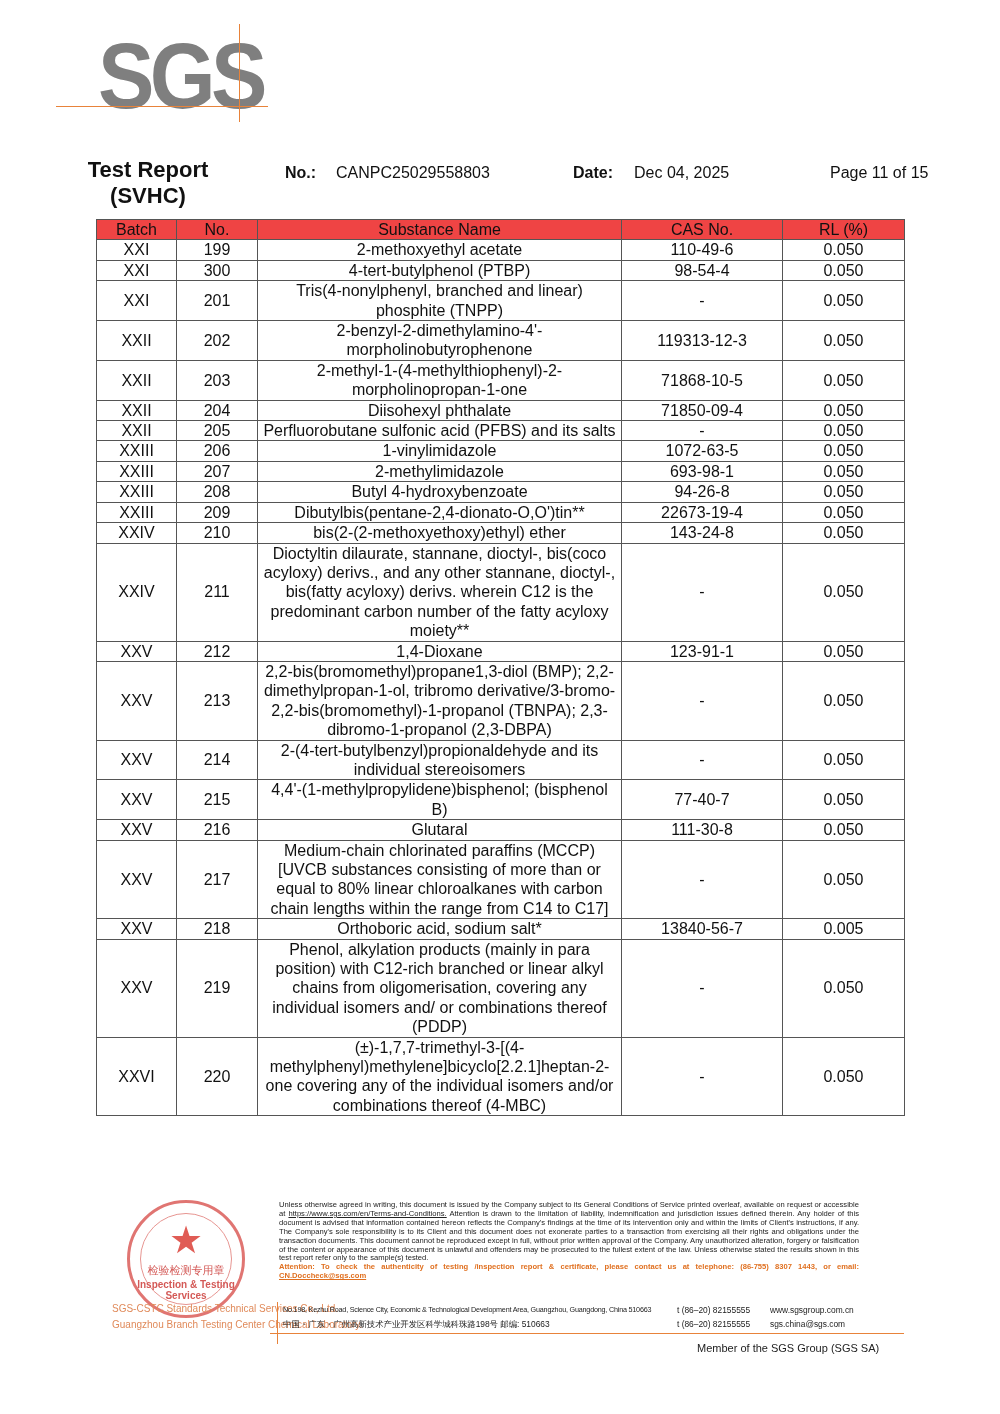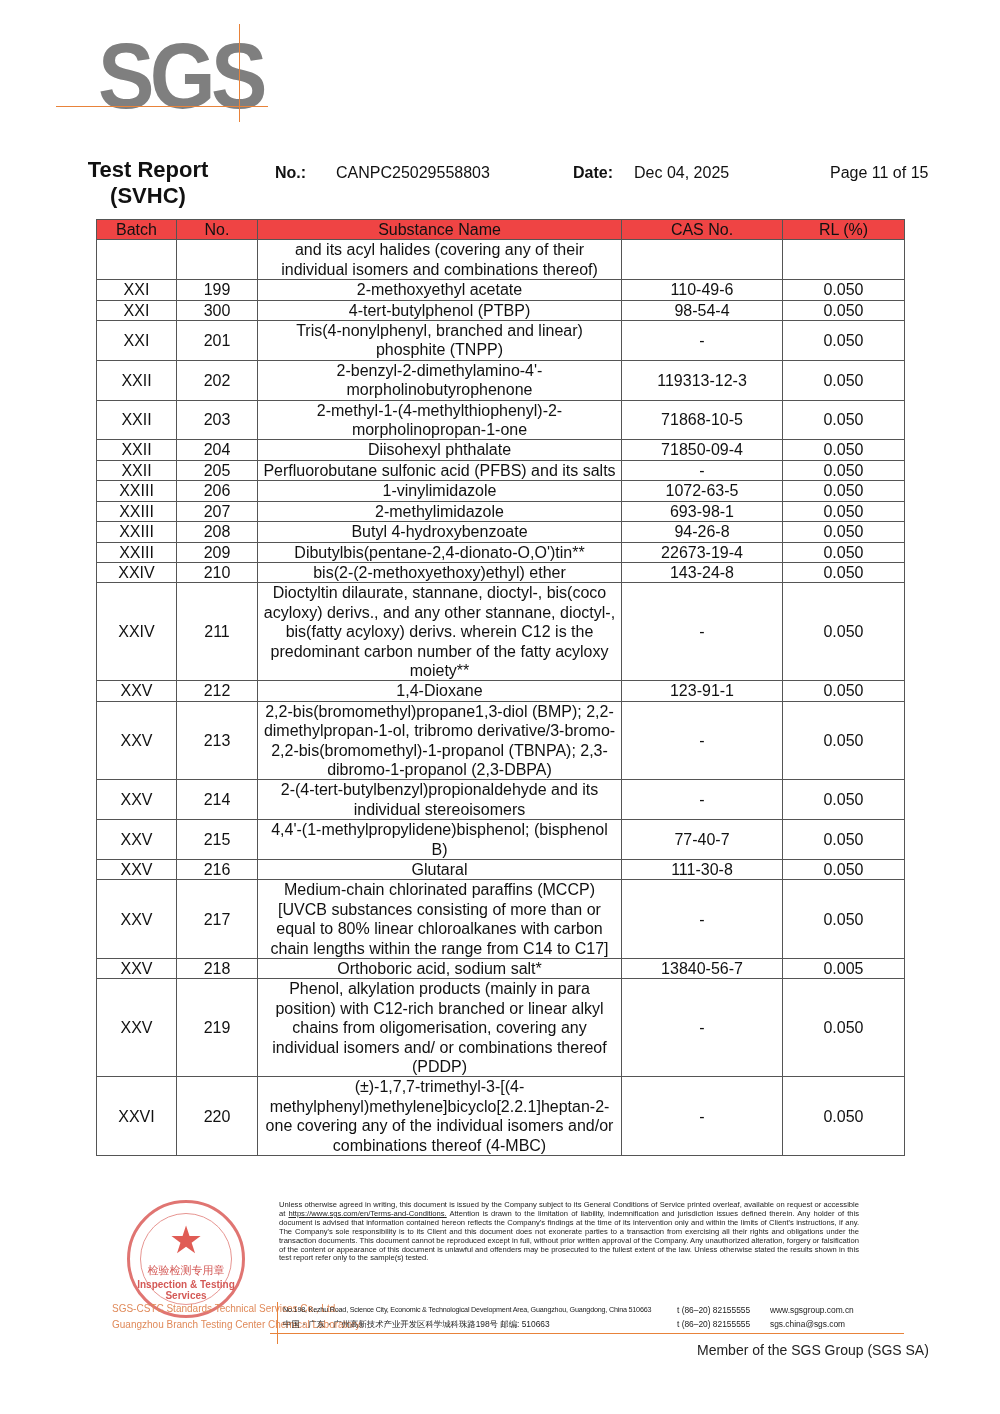--- a/index.html
+++ b/index.html
@@ -36,34 +36,34 @@
 
   .disclaimer { position: absolute; left: 279px; top: 1201px; width: 580px; font-size: 7.6px; line-height: 8.9px;
                 text-align: justify; color: #222; }
   .disclaimer a { color: #222; text-decoration: underline; }
   .attention { color: #e07020; font-weight: bold; }
   .attention a { color: #e07020; }
 
   .addr-vline { position: absolute; left: 277px; top: 1302px; width: 1px; height: 42px; background: #e8833a; }
   .addr-hline { position: absolute; left: 270px; top: 1333px; width: 634px; height: 1px; background: #e8833a; }
   .addr { position: absolute; font-size: 8.4px; color: #222; white-space: nowrap; }
-  .member { position: absolute; left: 673px; top: 1342px; font-size: 14px; color: #222; padding-left: 24px; }
+  .member { position: absolute; left: 673px; top: 1342px; font-size: 11px; color: #222; padding-left: 24px; }
 </style>
 </head>
 <body>
 
 <div class="logo">SGS</div>
 <div class="logo-hline"></div>
 <div class="logo-vline"></div>
 
 <div class="title">
   <div>Test Report</div>
   <div>(SVHC)</div>
 </div>
-<span class="hdr-label" style="left:275px">No.:</span>
+<span class="hdr-label" style="left:285px">No.:</span>
 <span class="hdr-value" style="left:336px">CANPC25029558803</span>
 <span class="hdr-label" style="left:573px">Date:</span>
 <span class="hdr-value" style="left:634px">Dec 04, 2025</span>
 <span class="hdr-value" style="left:830px">Page 11 of 15</span>
 
 <table class="svhc">
   <colgroup>
       <col class="c1">
       <col class="c2">
       <col class="c3">
@@ -74,27 +74,20 @@
     <tr>
       <th>Batch</th>
       <th>No.</th>
       <th>Substance Name</th>
       <th>CAS No.</th>
       <th>RL (%)</th>
     </tr>
   </thead>
   <tbody id="tbody">
       <tr>
-        <td></td>
-        <td></td>
-        <td>and its acyl halides (covering any of their individual isomers and combinations thereof)</td>
-        <td></td>
-        <td></td>
-      </tr>
-      <tr>
         <td>XXI</td>
         <td>199</td>
         <td>2-methoxyethyl acetate</td>
         <td>110-49-6</td>
         <td>0.050</td>
       </tr>
       <tr>
         <td>XXI</td>
         <td>300</td>
         <td>4-tert-butylphenol (PTBP)</td>
@@ -248,20 +241,21 @@
   <div class="seal-inner"></div>
   <div class="seal-star">★</div>
   <div class="seal-cn">检验检测专用章</div>
   <div class="seal-en">Inspection &amp; Testing Services</div>
 </div>
 <div class="lab-line" style="top:1303px">SGS-CSTC Standards Technical Services Co., Ltd.</div>
 <div class="lab-line" style="top:1319px">Guangzhou Branch Testing Center Chemical Laboratory.</div>
 
 <div class="disclaimer">
   <span>Unless otherwise agreed in writing, this document is issued by the Company subject to its General Conditions of Service printed overleaf, available on request or accessible at </span><a>https://www.sgs.com/en/Terms-and-Conditions.</a><span> Attention is drawn to the limitation of liability, indemnification and jurisdiction issues defined therein. Any holder of this document is advised that information contained hereon reflects the Company's findings at the time of its intervention only and within the limits of Client's instructions, if any. The Company's sole responsibility is to its Client and this document does not exonerate parties to a transaction from exercising all their rights and obligations under the transaction documents. This document cannot be reproduced except in full, without prior written approval of the Company. Any unauthorized alteration, forgery or falsification of the content or appearance of this document is unlawful and offenders may be prosecuted to the fullest extent of the law. Unless otherwise stated the results shown in this test report refer only to the sample(s) tested.</span>
+  <div class="attention"><span>Attention: To check the authenticity of testing /inspection report &amp; certificate, please contact us at telephone: (86-755) 8307 1443, or email: </span><a>CN.Doccheck@sgs.com</a></div>
 </div>
 
 <div class="addr-vline"></div>
 <div class="addr-hline"></div>
 <div class="addr" style="left:283px; top:1305px; font-size:7.2px; letter-spacing:-0.2px;">No.198, Kezhu Road, Science City, Economic &amp; Technological Development Area, Guangzhou, Guangdong, China  510663</div>
 <div class="addr" style="left:283px; top:1319px;">中国・广东・广州高新技术产业开发区科学城科珠路198号    邮编: 510663</div>
 <div class="addr" style="left:677px; top:1305px;">t (86–20) 82155555</div>
 <div class="addr" style="left:677px; top:1319px;">t (86–20) 82155555</div>
 <div class="addr" style="left:770px; top:1305px;">www.sgsgroup.com.cn</div>
 <div class="addr" style="left:770px; top:1319px;">sgs.china@sgs.com</div>

